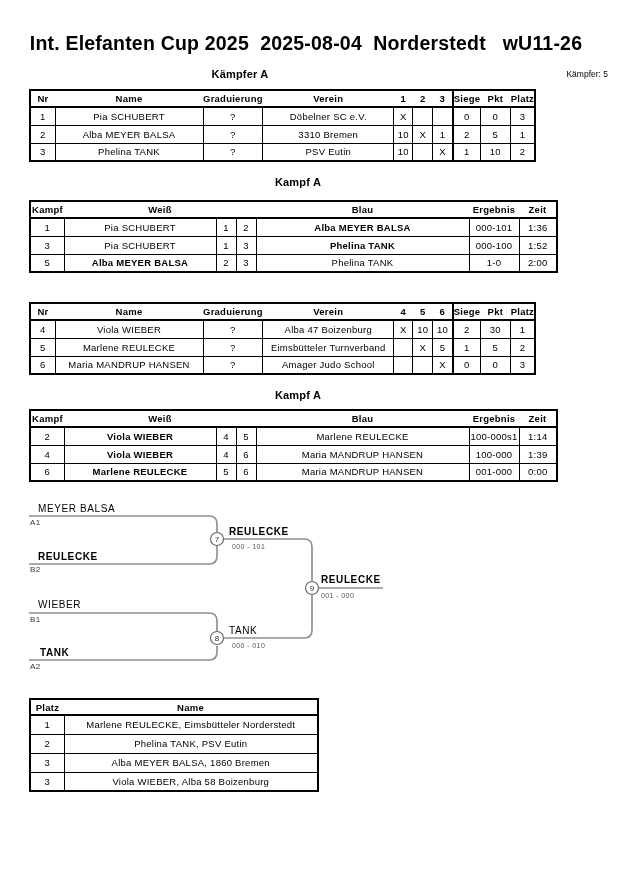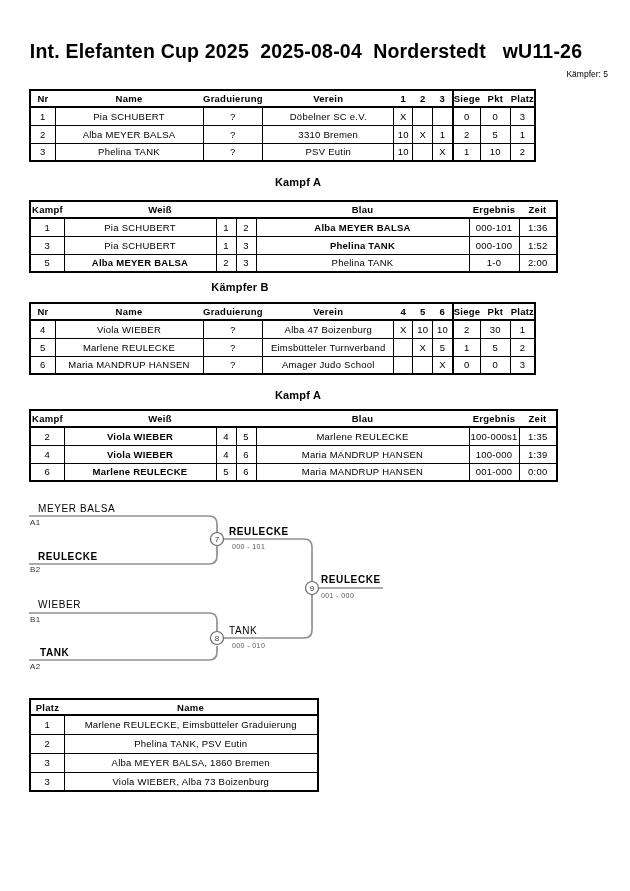--- a/index.html
+++ b/index.html
@@ -1,19 +1,19 @@
 <!DOCTYPE html>
 <html><head>
 <meta charset="utf-8">
 <style>
   html,body{margin:0;padding:0;background:#fff;}
   .page{position:relative;width:630px;height:891px;background:#fff;overflow:hidden;
         font-family:"Liberation Sans",sans-serif;color:#000;}
   .abs{position:absolute;}
-  .title{top:40px;left:0;width:612px;text-align:center;font-size:19.5px;font-weight:bold;
+  .title{top:32px;left:0;width:612px;text-align:center;font-size:19.5px;font-weight:bold;
          white-space:pre;letter-spacing:0.2px;}
   .count{top:69px;right:22px;font-size:8.5px;}
   .hdg{font-size:11px;font-weight:bold;text-align:center;letter-spacing:0.2px;}
   table.sheet{position:absolute;border-collapse:collapse;table-layout:fixed;background:#fff;
               border:2px solid #000;}
   .sheet th{border:none;border-bottom:2px solid #000;font-weight:bold;}
   .sheet td{border:1px solid #000;}
   .sheet th,.sheet td{font-size:9.5px;padding:0;text-align:center;white-space:nowrap;
                       overflow:visible;letter-spacing:0.25px;}
   .sheet thead tr{height:17px;}
@@ -32,20 +32,21 @@
   .bnode{font-size:8px;fill:#333;text-anchor:middle;}
 </style>
 </head>
 <body>
 
 <div class="page">
 
   <div class="abs title">Int. Elefanten Cup 2025  2025-08-04  Norderstedt   wU11-26</div>
   <div class="abs count">Kämpfer: 5</div>
 
+  <div class="abs hdg" style="top:68px;left:0;width:480px;">Kämpfer A</div>
 
   <table class="sheet" id="pool-a" style="top:89px;left:29px;">
     <colgroup>
         <col style="width:25px">
         <col style="width:148px">
         <col style="width:50px">
         <col style="width:131px">
         <col style="width:19px">
         <col style="width:20px">
         <col style="width:20px">
@@ -152,21 +153,20 @@
         <td class="tl b">Alba MEYER BALSA</td>
         <td>2</td>
         <td>3</td>
         <td class="tl">Phelina TANK</td>
         <td>1-0</td>
         <td>2:00</td>
       </tr>
     </tbody>
   </table>
 
-  <div class="abs hdg" style="top:281px;left:0;width:480px;">Kämpfer B</div>
 
   <table class="sheet" id="pool-b" style="top:302px;left:29px;">
     <colgroup>
         <col style="width:25px">
         <col style="width:148px">
         <col style="width:50px">
         <col style="width:131px">
         <col style="width:19px">
         <col style="width:20px">
         <col style="width:20px">
@@ -250,21 +250,21 @@
     </tr>
       </thead>
     <tbody>
       <tr>
         <td>2</td>
         <td class="tl b">Viola WIEBER</td>
         <td>4</td>
         <td>5</td>
         <td class="tl">Marlene REULECKE</td>
         <td>100-000s1</td>
-        <td>1:35</td>
+        <td>1:14</td>
       </tr>
       <tr>
         <td>4</td>
         <td class="tl b">Viola WIEBER</td>
         <td>4</td>
         <td>6</td>
         <td class="tl">Maria MANDRUP HANSEN</td>
         <td>100-000</td>
         <td>1:39</td>
       </tr>
@@ -323,30 +323,30 @@
       </colgroup>
     <thead>
         <tr>
       <th class="thl">Platz</th>
       <th>Name</th>
     </tr>
       </thead>
     <tbody>
       <tr>
         <td>1</td>
-        <td class="tl">Marlene REULECKE, Eimsbütteler Graduierung</td>
+        <td class="tl">Marlene REULECKE, Eimsbütteler Norderstedt</td>
       </tr>
       <tr>
         <td>2</td>
         <td class="tl">Phelina TANK, PSV Eutin</td>
       </tr>
       <tr>
         <td>3</td>
         <td class="tl">Alba MEYER BALSA, 1860 Bremen</td>
       </tr>
       <tr>
         <td>3</td>
-        <td class="tl">Viola WIEBER, Alba 73 Boizenburg</td>
+        <td class="tl">Viola WIEBER, Alba 58 Boizenburg</td>
       </tr>
     </tbody>
   </table>
 
 </div>
 
 </body></html>

